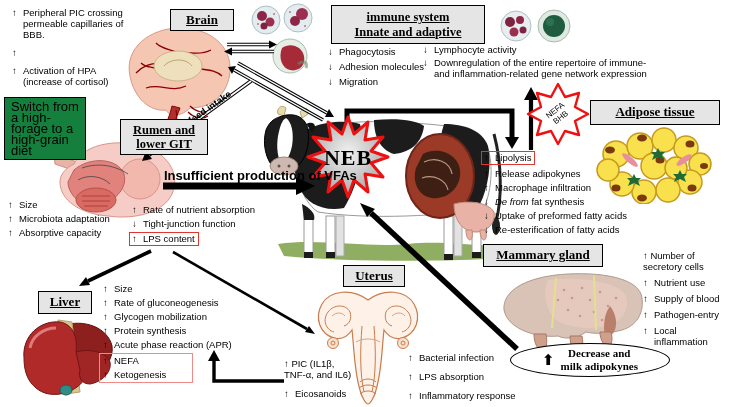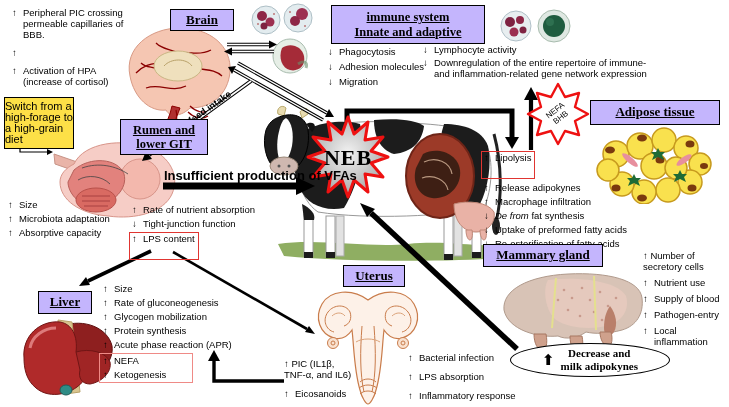--- a/index.html
+++ b/index.html
@@ -4,29 +4,29 @@
 <style>
   html,body{margin:0;padding:0;background:#fff}
   #canvas{position:relative;width:729px;height:407px;background:#fff;overflow:hidden;
           font-family:"Liberation Sans","DejaVu Sans",sans-serif;font-size:9.5px;color:#000}
   .abs{position:absolute}
   .ill{z-index:1}
   #arrowlayer{position:absolute;left:0;top:0;z-index:2;pointer-events:none}
   .txt{z-index:3;line-height:11px}
   .item{display:flex;align-items:flex-start;margin-bottom:3px}
   .ar{flex:none;width:11px}
-  .obox{position:absolute;z-index:4;border:1.6px solid #000;background:#c4b5fd;display:flex;flex-direction:column;
+  .obox{position:absolute;z-index:4;border:1.6px solid #000;background:#e5e5e5;display:flex;flex-direction:column;
         align-items:center;justify-content:center;font-family:"Liberation Serif","DejaVu Serif",serif;
         font-weight:bold;font-size:13px;line-height:14.5px;text-align:right}
   .obox span{text-decoration:underline;white-space:nowrap}
-  .redline{border:1.4px solid #e03531;padding:0 3px 15px 2px;margin-left:-3px;width:fit-content;display:flex}
+  .redline{border:1.4px solid #e03531;padding:0 3px 1px 2px;margin-left:-3px;width:fit-content;display:flex}
   .redgrp{border:1.6px solid #ef8a86;padding:1px 3px 2px;margin-top:1px;margin-left:-4px;width:86px}
   .rot{transform:rotate(-35deg);transform-origin:left center;font-weight:bold;white-space:nowrap;z-index:3}
   .vfa{font-weight:bold;font-size:13px;white-space:nowrap;z-index:3}
-  .nbox{border:1.2px solid #000;font-size:11px;line-height:11px;padding:3px 0;background:#fde047;z-index:3}
+  .nbox{border:1.2px solid #000;font-size:13px;line-height:11px;padding:3px 6px;background:#15803d;z-index:3}
   .ellipse{border:1.6px solid #000;border-radius:50%;display:flex;align-items:center;justify-content:center;
            gap:6px;background:#fff;z-index:3}
   .ebold{font-family:"Liberation Serif","DejaVu Serif",serif;font-weight:bold;font-size:11px;line-height:13px;text-align:center}
   .carrow{font-size:15px;font-weight:bold}
   .blk{display:block}
 </style>
 </head>
 <body>
 
 <div id="canvas">

